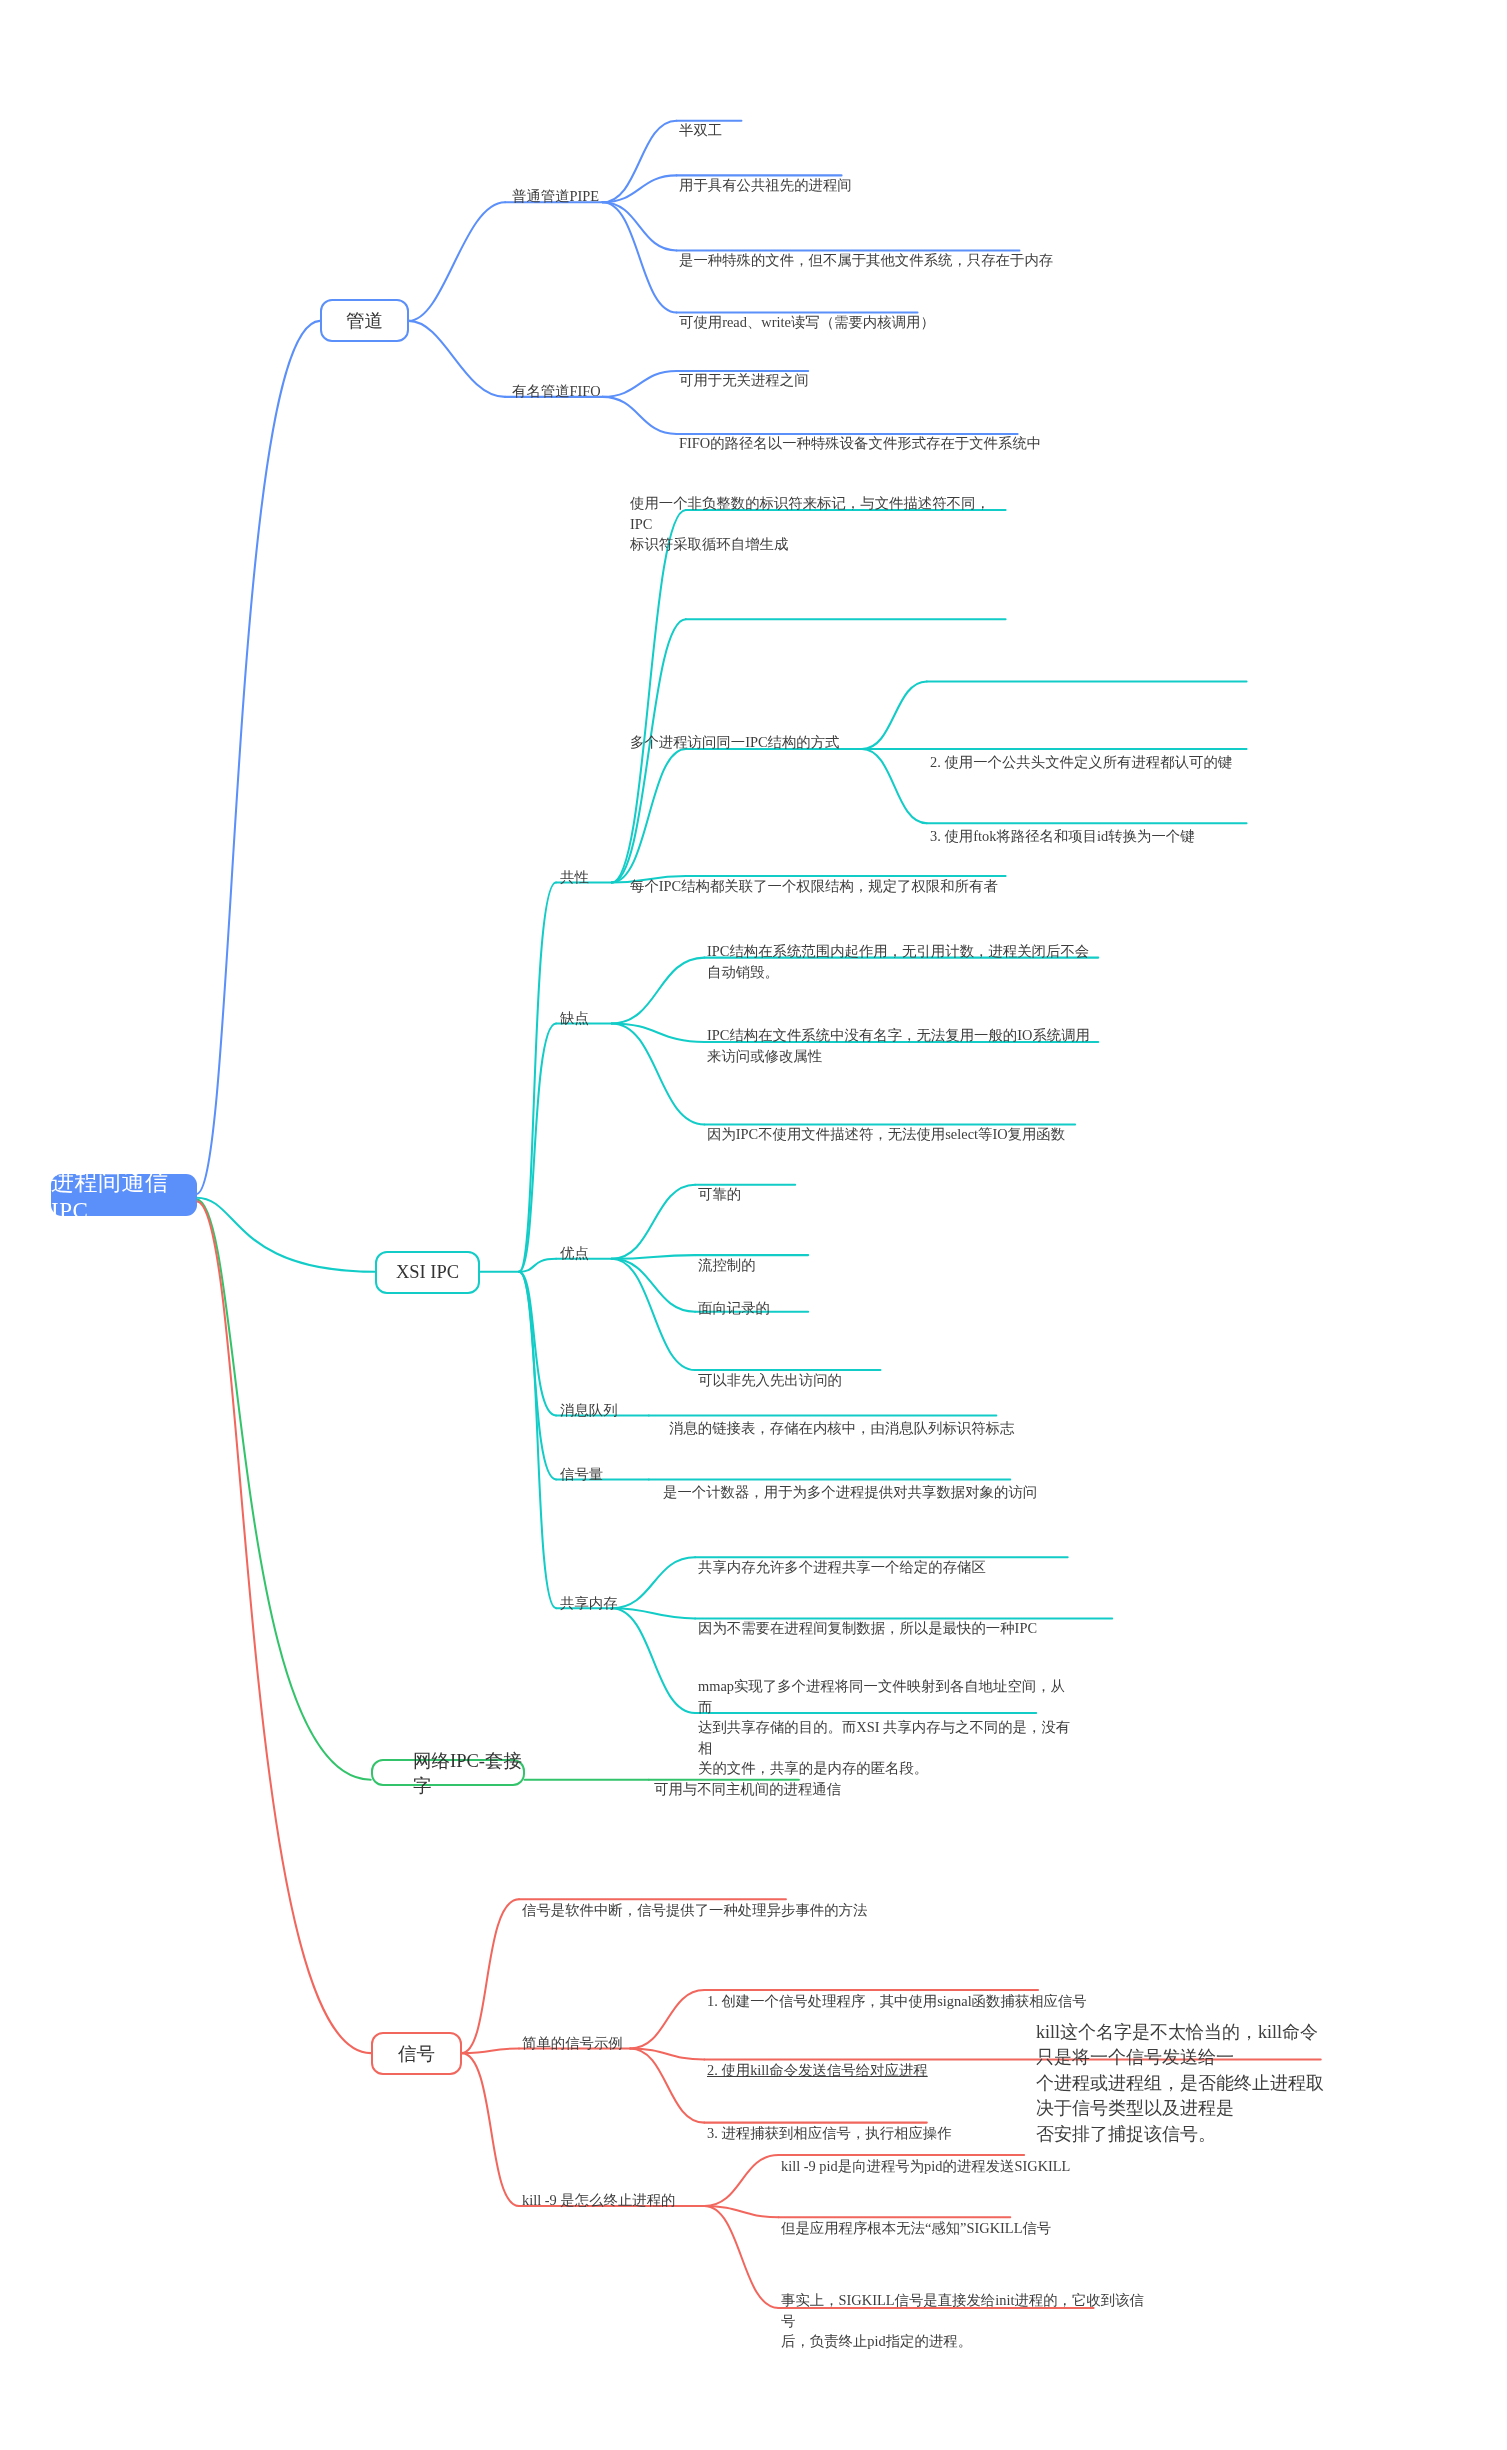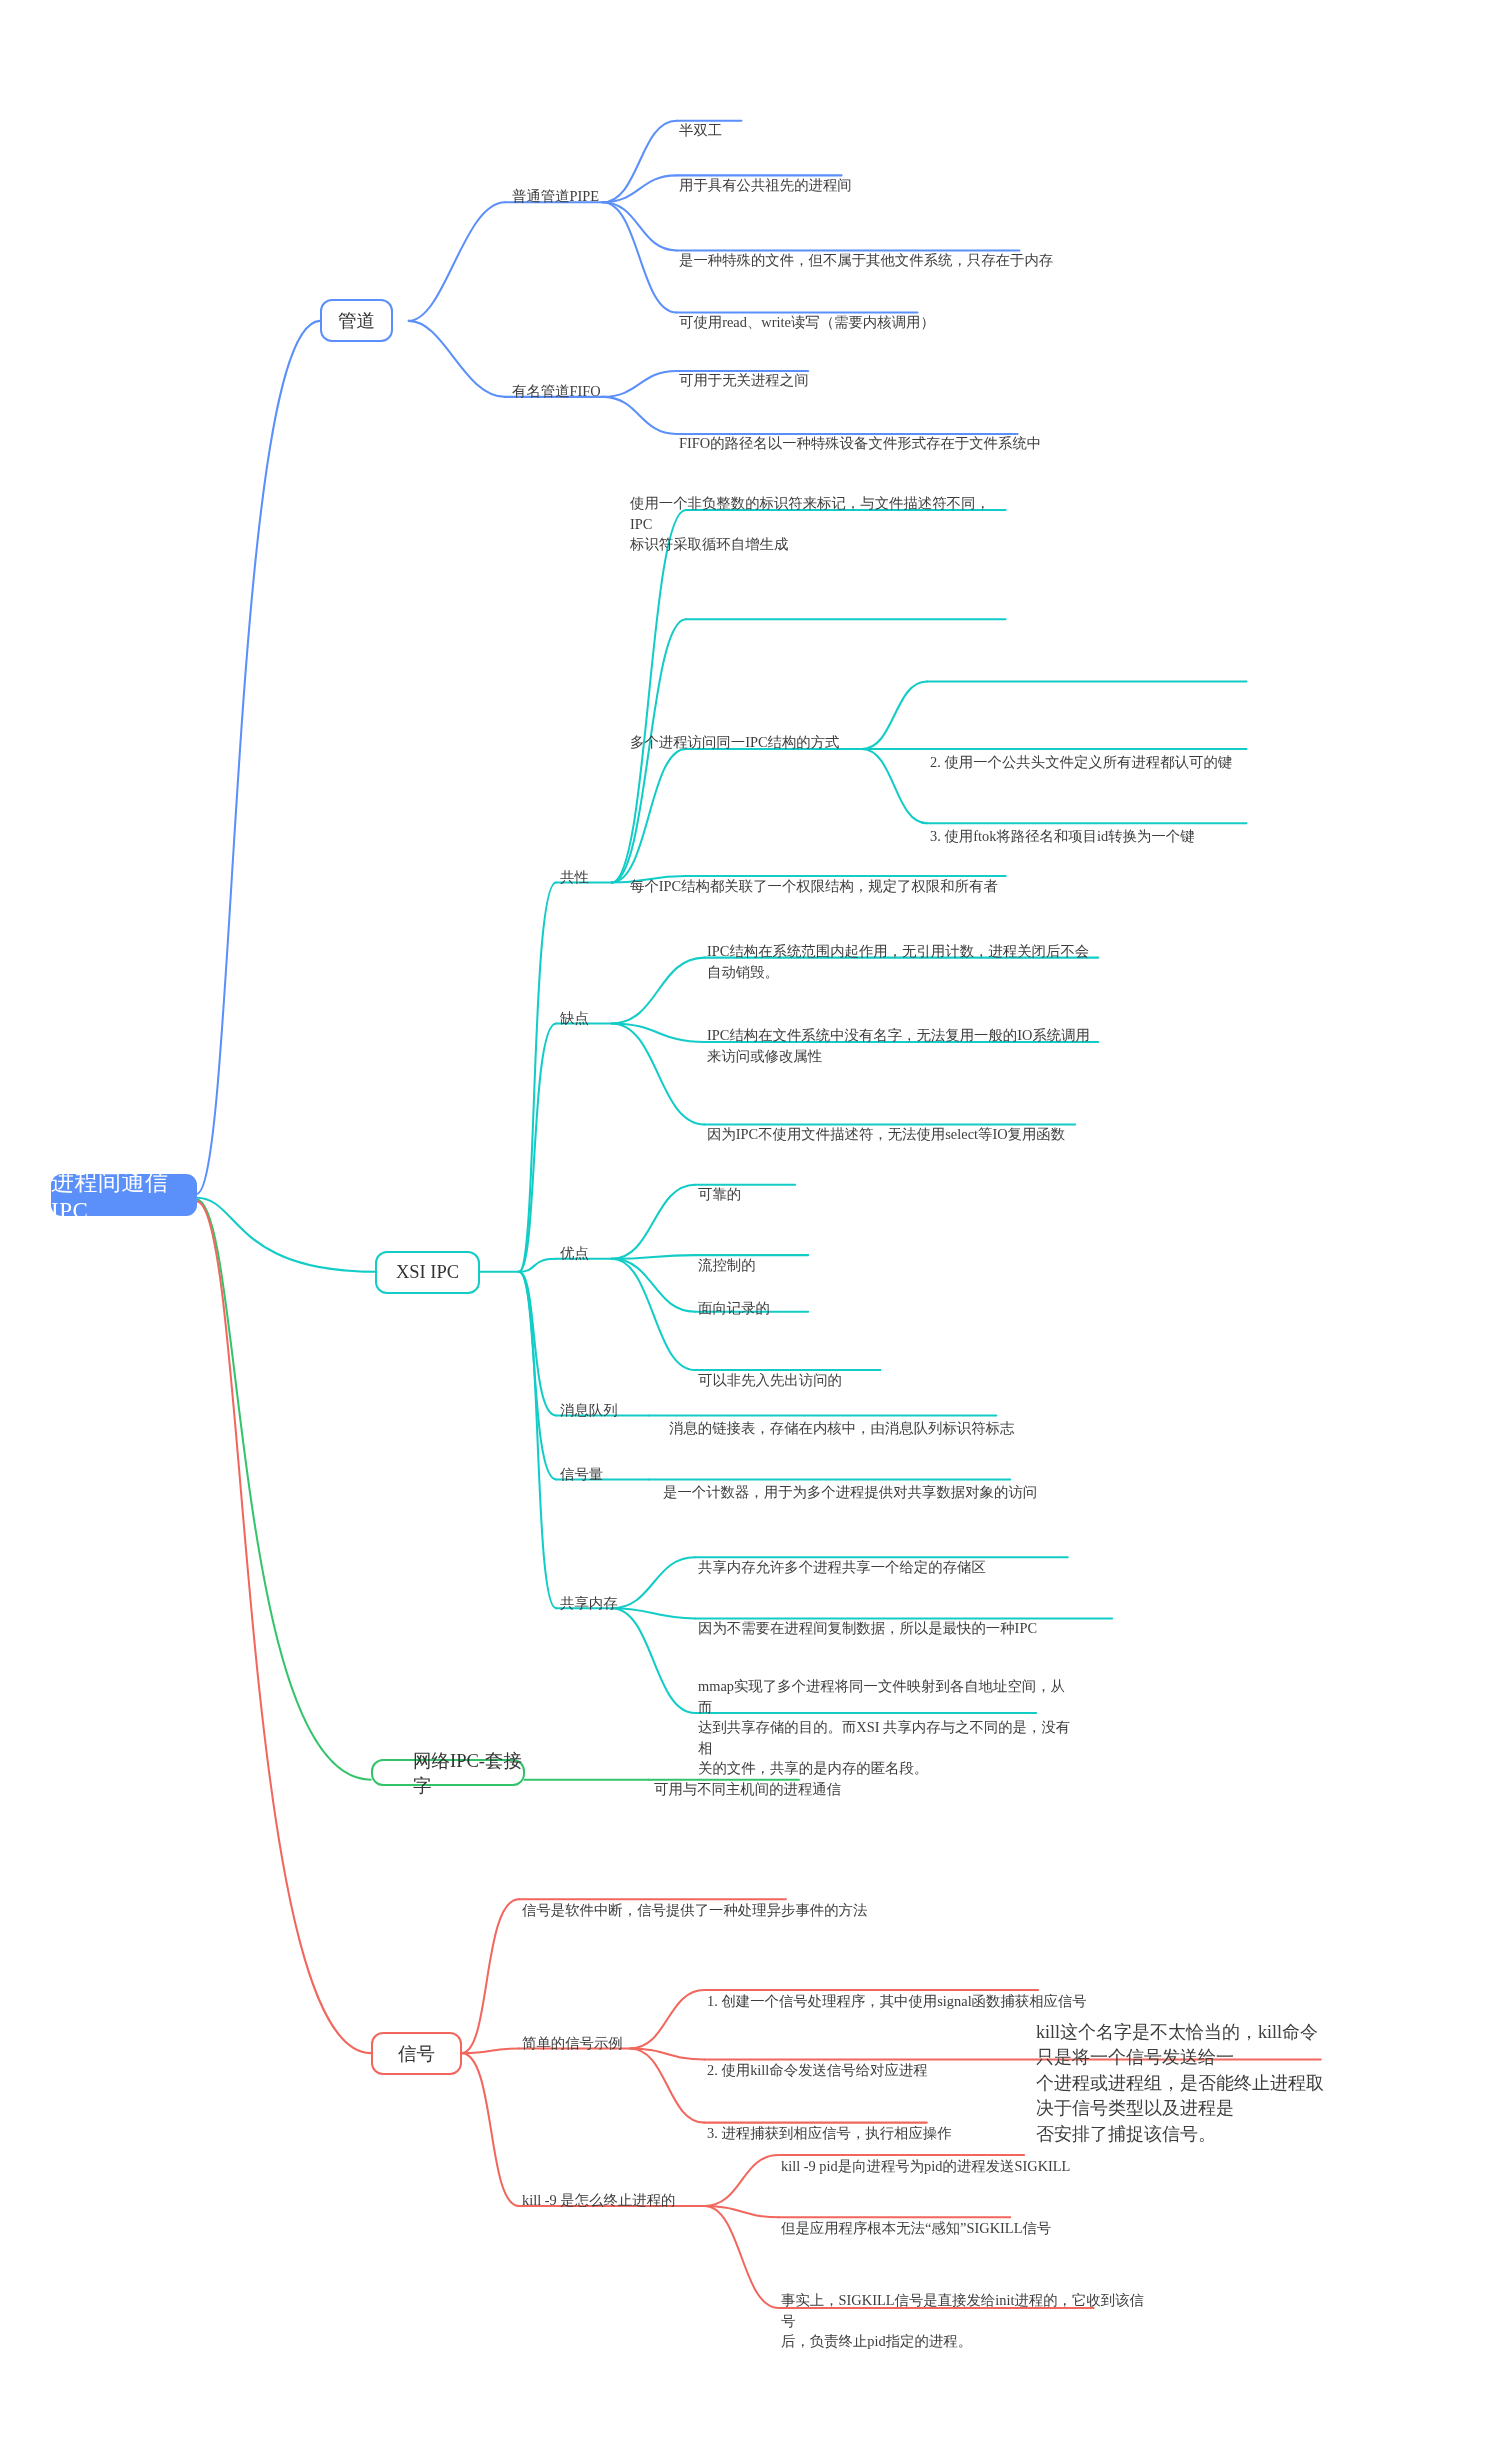--- a/index.html
+++ b/index.html
@@ -144,21 +144,21 @@
       <path d="M840,2392 L1090,2392" stroke="#f1675e"></path>
       <path d="M760,2380 C800,2380 800,2490 840,2490" stroke="#f1675e"></path>
       <path d="M840,2490 L1180,2490" stroke="#f1675e"></path>
     </g>
   </svg>
 
   <div class="node root" style="left:51px;top:1174px;width:146px;height:42px;">
     <span>进程间通信IPC</span>
   </div>
 
-  <div class="node boxed" style="left:320px;top:299px;width:73px;height:43px;">
+  <div class="node boxed" style="left:320px;top:299px;width:89px;height:43px;">
     <span>管道</span>
   </div>
 
   <div class="node mid" style="left:512px;top:186px;">
     <span>普通管道PIPE</span>
   </div>
   <div class="node leaf" style="left:679px;top:100px;width:278px;">
     <span>半双工</span>
   </div>
   <div class="node leaf" style="left:679px;top:155px;width:297px;">
@@ -279,21 +279,21 @@
   <div class="node leaf" style="left:522px;top:1880px;width:371px;">
     <span>信号是软件中断，信号提供了一种处理异步事件的方法</span>
   </div>
 
   <div class="node mid" style="left:522px;top:2033px;">
     <span>简单的信号示例</span>
   </div>
   <div class="node leaf" style="left:707px;top:1971px;width:389px;">
     <span>1. 创建一个信号处理程序，其中使用signal函数捕获相应信号</span>
   </div>
-  <div class="node leaf" style="left:707px;top:2040px;width:306px;">
+  <div class="node leaf" style="left:707px;top:2040px;width:306px;text-decoration:underline;">
     <span>2. 使用kill命令发送信号给对应进程</span>
   </div>
   <div class="node leaf" style="left:707px;top:2103px;width:306px;">
     <span>3. 进程捕获到相应信号，执行相应操作</span>
   </div>
   <div class="node leaf sm" style="left:1036px;top:1994px;width:297px;">
     <span>kill这个名字是不太恰当的，kill命令只是将一个信号发送给一
 个进程或进程组，是否能终止进程取决于信号类型以及进程是
 否安排了捕捉该信号。</span>
   </div>

